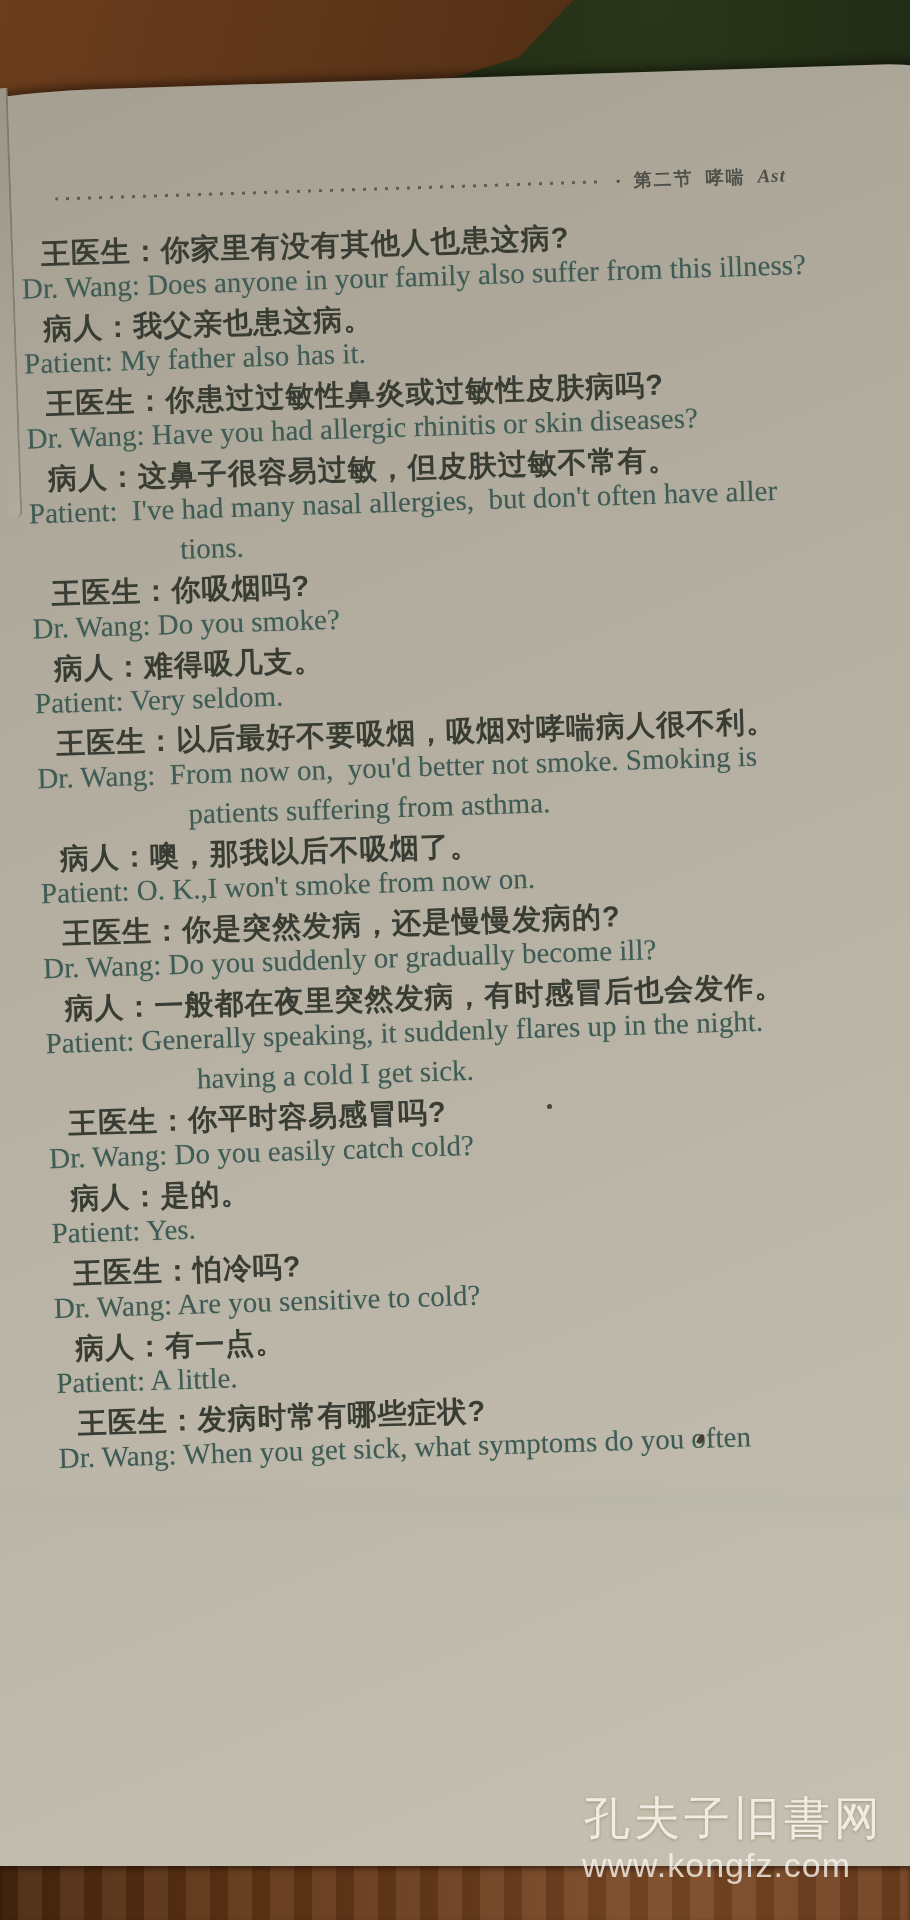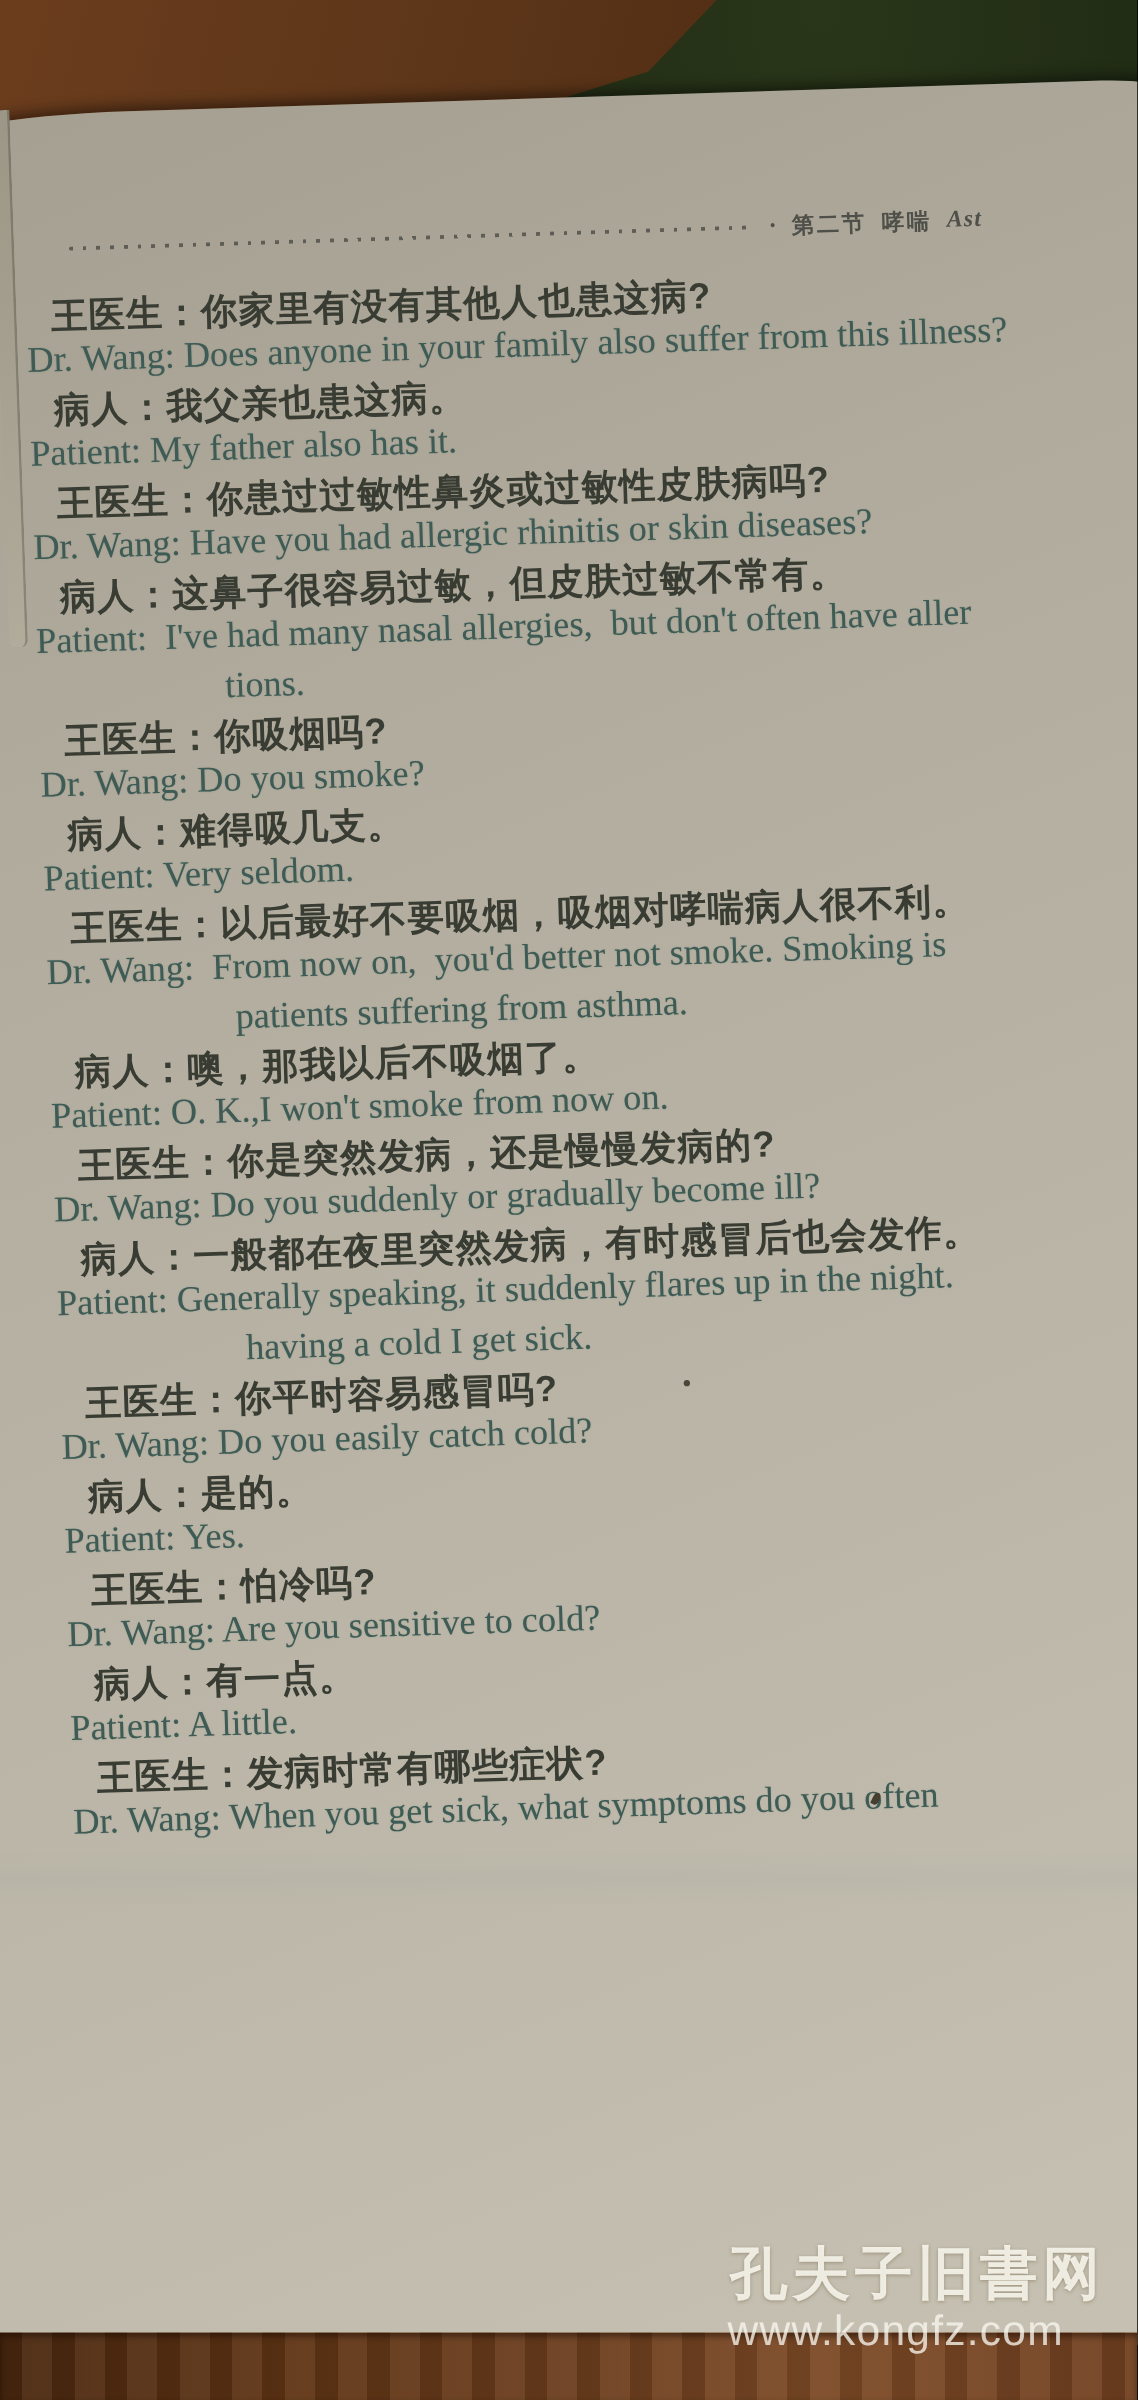--- a/index.html
+++ b/index.html
@@ -69,21 +69,21 @@
   }
   .wood-bottom{
     position:absolute; left:0; top:1866px; width:910px; height:54px; z-index:5;
     background:
       repeating-linear-gradient(90deg, rgba(0,0,0,0.10) 0 18px, rgba(255,255,255,0.05) 18px 42px),
       linear-gradient(90deg, var(--wood-dark,#4a2810), #5f3414 25%, var(--wood,#6f3f1d) 50%, #7c4a26 72%, #714020 100%);
     box-shadow:inset 0 3px 5px rgba(20,8,2,0.5);
   }
   .wm-cn{
     position:absolute; left:584px; top:1788px; z-index:10;
-    font-size:46px; font-weight:bold; letter-spacing:4px;
+    font-size:46px; font-weight:normal; letter-spacing:4px;
     color:rgba(252,250,242,0.85); text-shadow:0 1px 3px rgba(90,60,30,0.35);
   }
   .wm-url{
     position:absolute; left:582px; top:1846px; z-index:10;
     font-size:34px; letter-spacing:1px;
     font-family:"Liberation Sans","DejaVu Sans",sans-serif;
     color:rgba(248,246,238,0.78);
     text-align:center;
   }
 </style>

